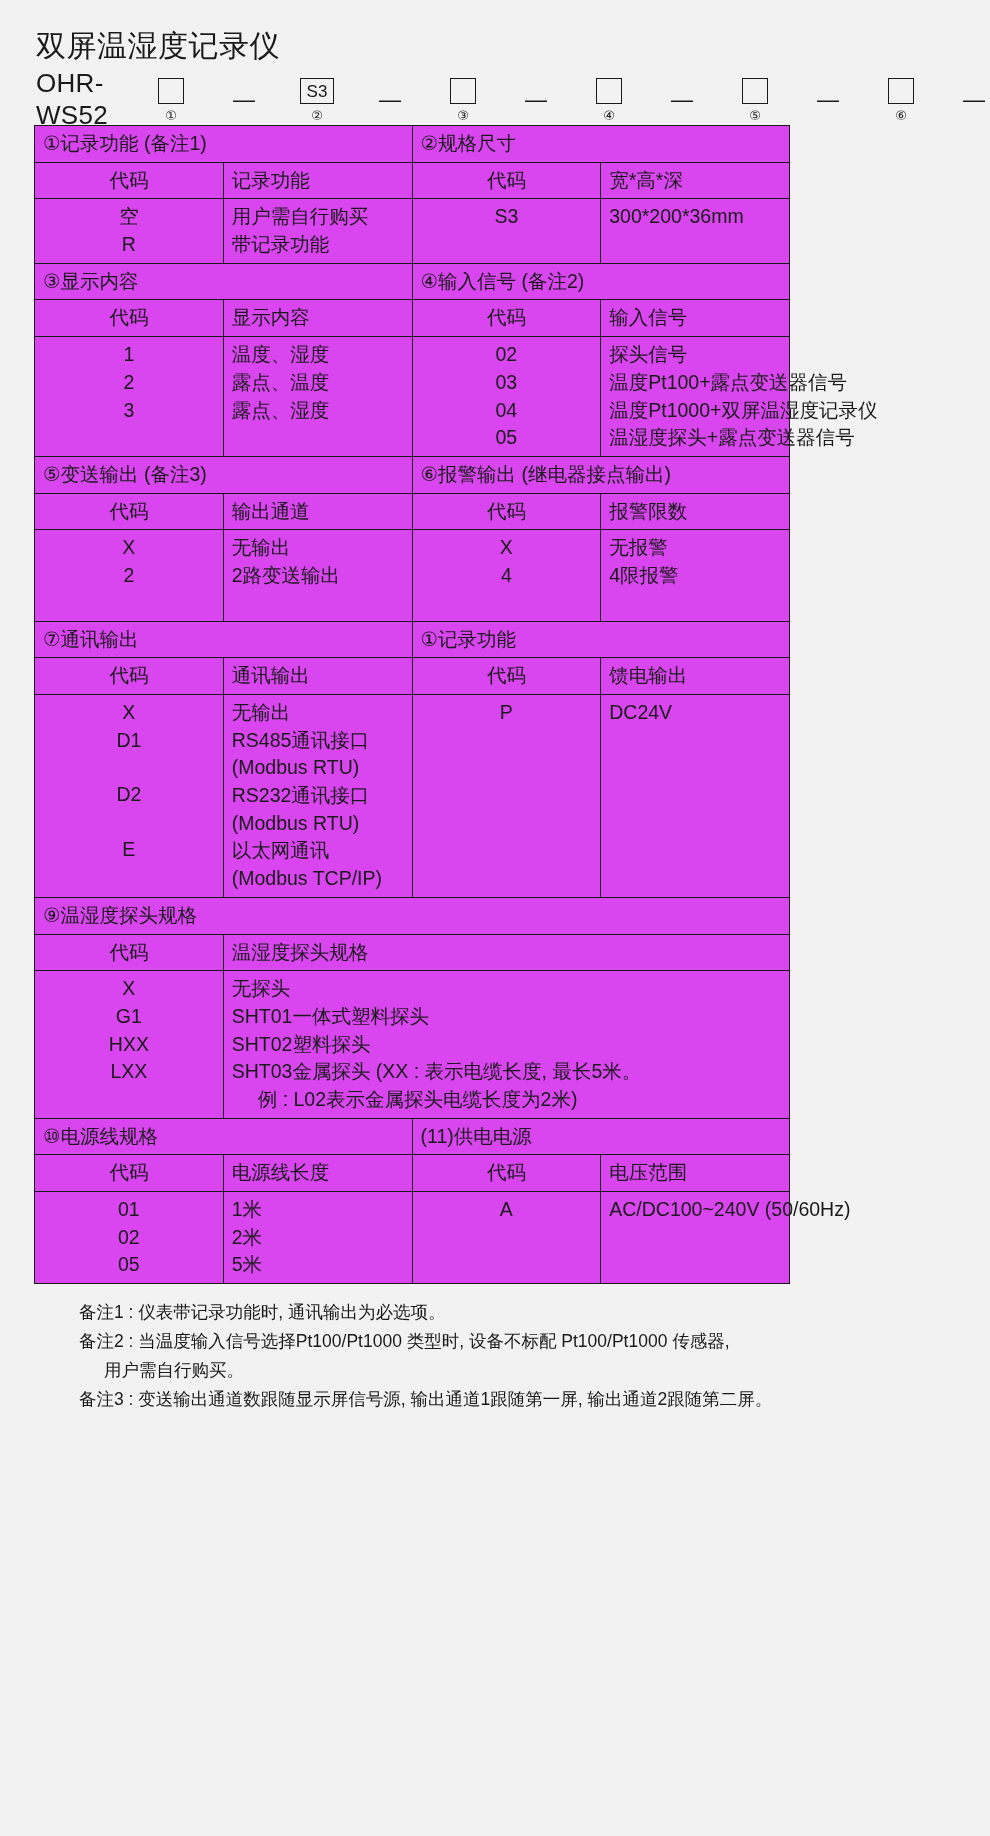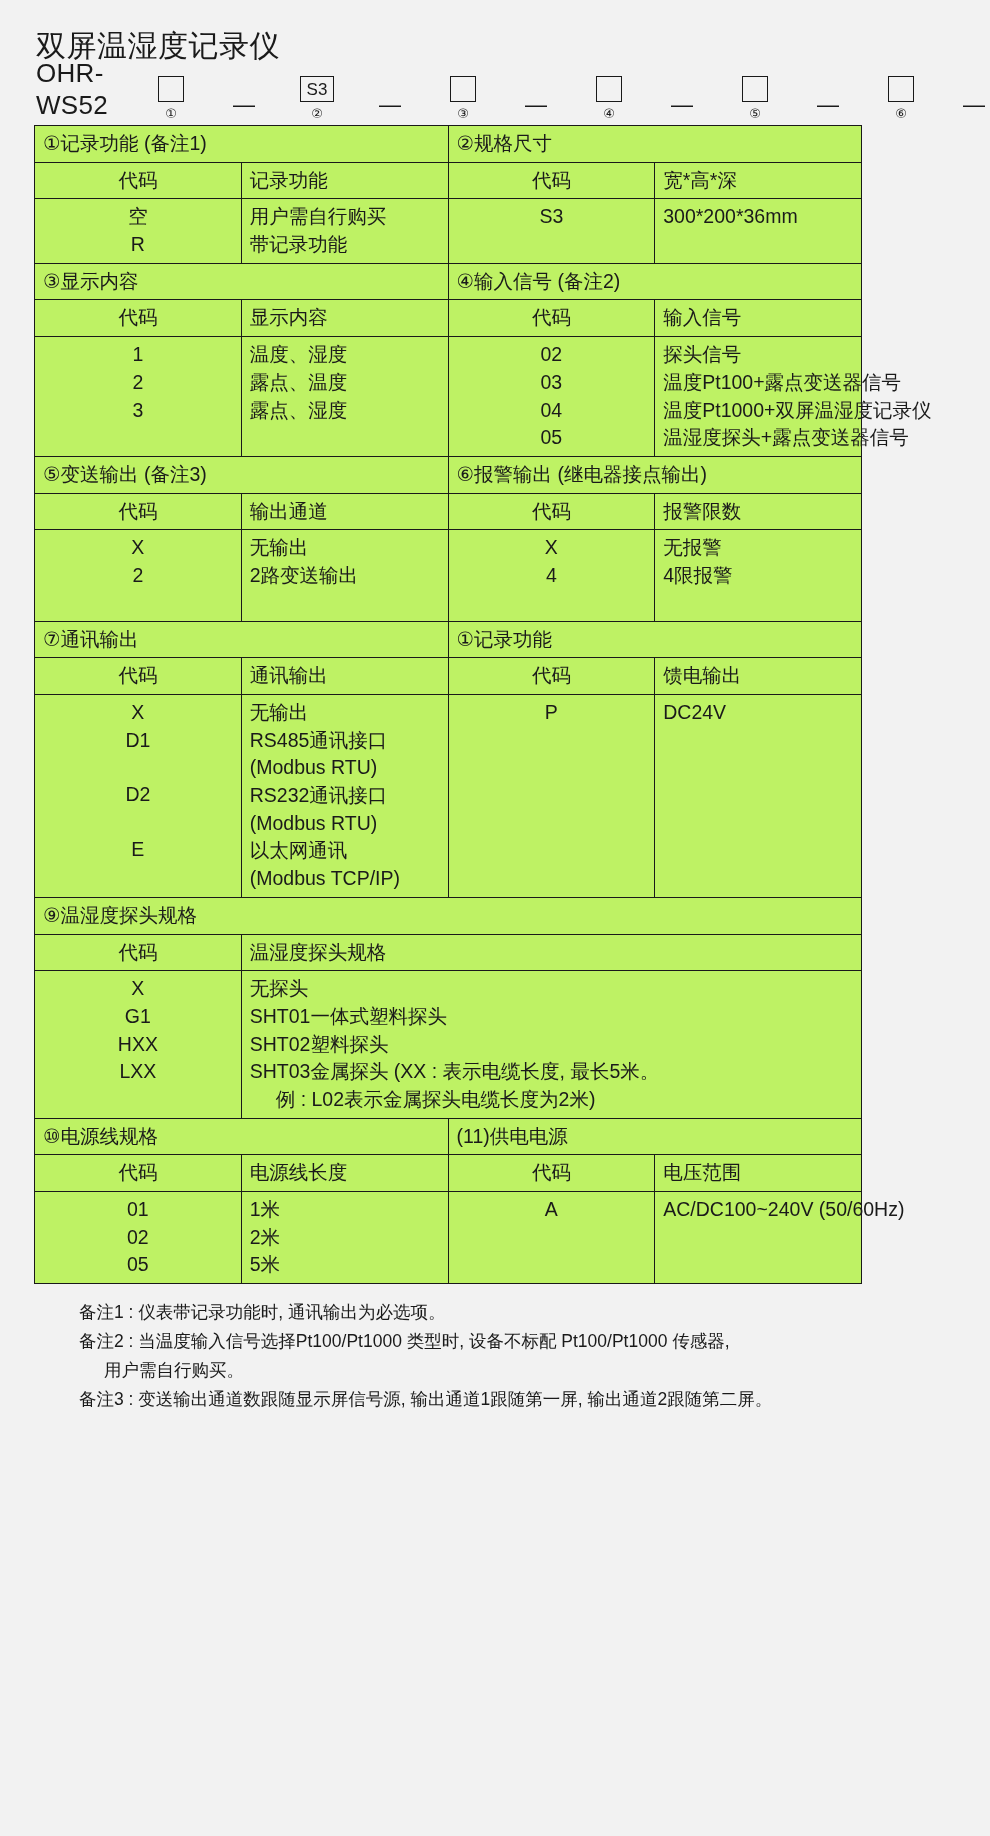--- a/index.html
+++ b/index.html
@@ -22,21 +22,21 @@
   .doc-title {
     font-size: 30px;
     font-weight: 400;
     letter-spacing: 0.5px;
     margin: 0 0 10px 2px;
   }
 
   
   .model-row {
     display: flex;
-    align-items: flex-end;
+    align-items: center;
     margin: 0 0 4px 2px;
     height: 44px;
     gap: 44px;
   }
   .model-prefix {
     font-size: 26px;
     line-height: 32px;
     letter-spacing: 0.3px;
     margin-right: 2px;
   }
@@ -72,23 +72,23 @@
   .dash {
     font-size: 22px;
     line-height: 32px;
     padding: 0 1px;
     margin-top: 1px;
   }
 
   
   table.spec {
     border-collapse: collapse;
-    width: 828px;
+    width: 756px;
     table-layout: fixed;
-    background: #bef264;
+    background: #d946ef;
   }
   table.spec td {
     border: 1.5px solid #1a1a1a;
     padding: 4px 8px;
     font-size: 19.5px;
     vertical-align: top;
     line-height: 1.42;
   }
   td.sec-head {
     font-size: 20.5px;

